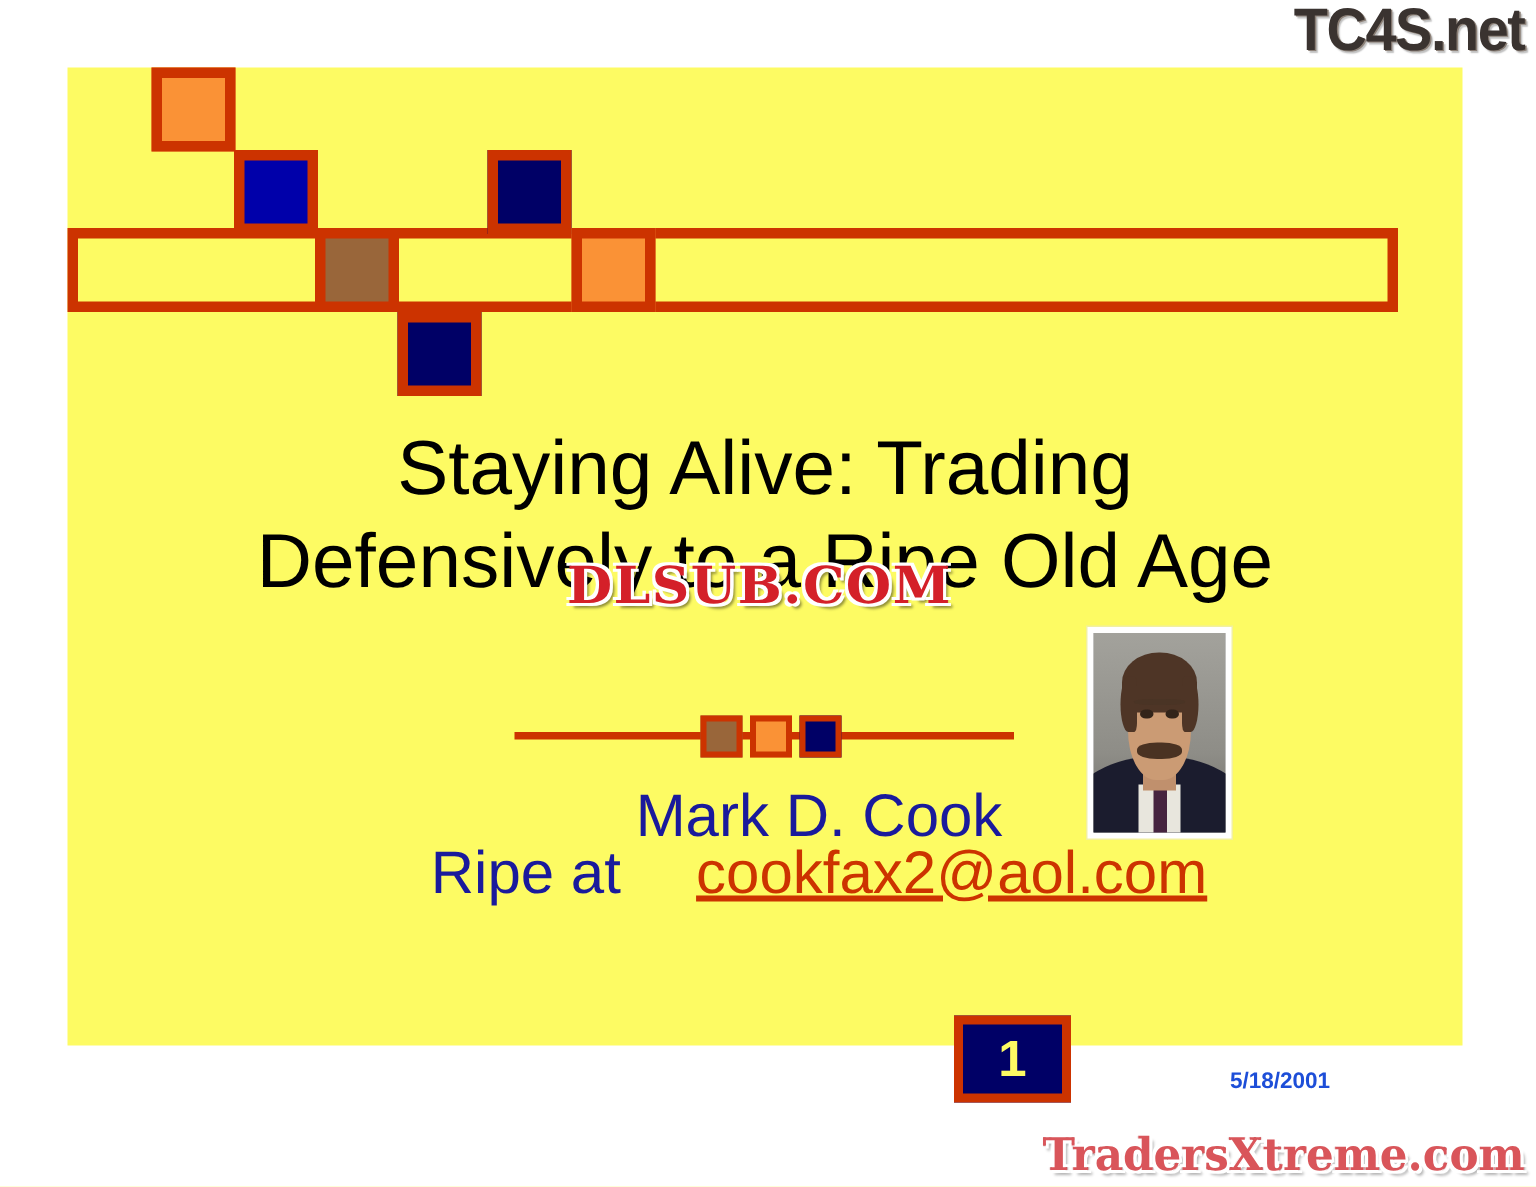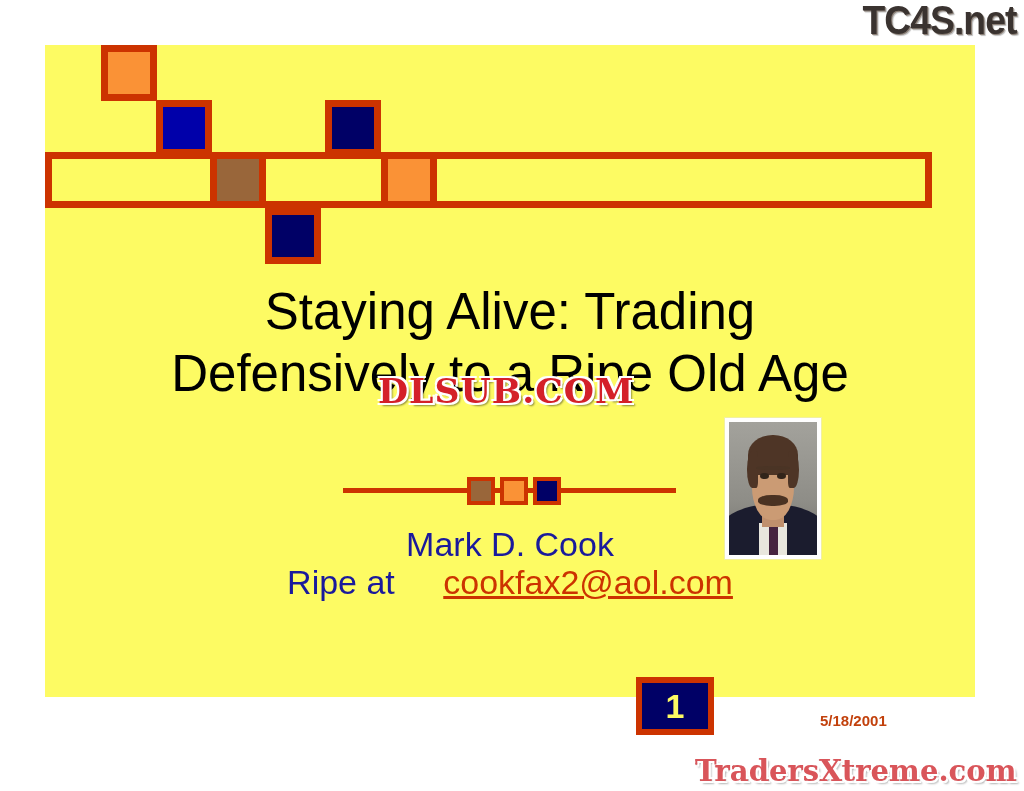--- a/index.html
+++ b/index.html
@@ -171,23 +171,24 @@
             background:#4a3222; border-radius:45%; }
 
   
   #credits {
     position: absolute;
     left: 0;
     top: 480px;
     width: 930px;
     text-align: center;
     font-family: "Liberation Sans", sans-serif;
-    font-size: 34px;
+    font-size: 40px;
     line-height: 38px;
     color: #1a1a9c;
+    padding-left: 36px;
   }
   #credits-line2 { white-space: nowrap; }
   #email-link {
     color: #cc3300;
     text-decoration: underline;
     margin-left: 39px;
   }
 
   
   #page-badge {
@@ -206,21 +207,21 @@
     line-height: 46px;
     text-align: center;
   }
   #slide-date {
     position: absolute;
     left: 775px;
     top: 667px;
     font-family: "Liberation Sans", sans-serif;
     font-weight: bold;
     font-size: 15px;
-    color: #c2410c;
+    color: #1d4ed8;
     white-space: nowrap;
   }
 
   
   #tx-logo {
     position: absolute;
     right: 8px;
     bottom: 2px;
     font-family: "DejaVu Serif", serif;
     font-weight: bold;

